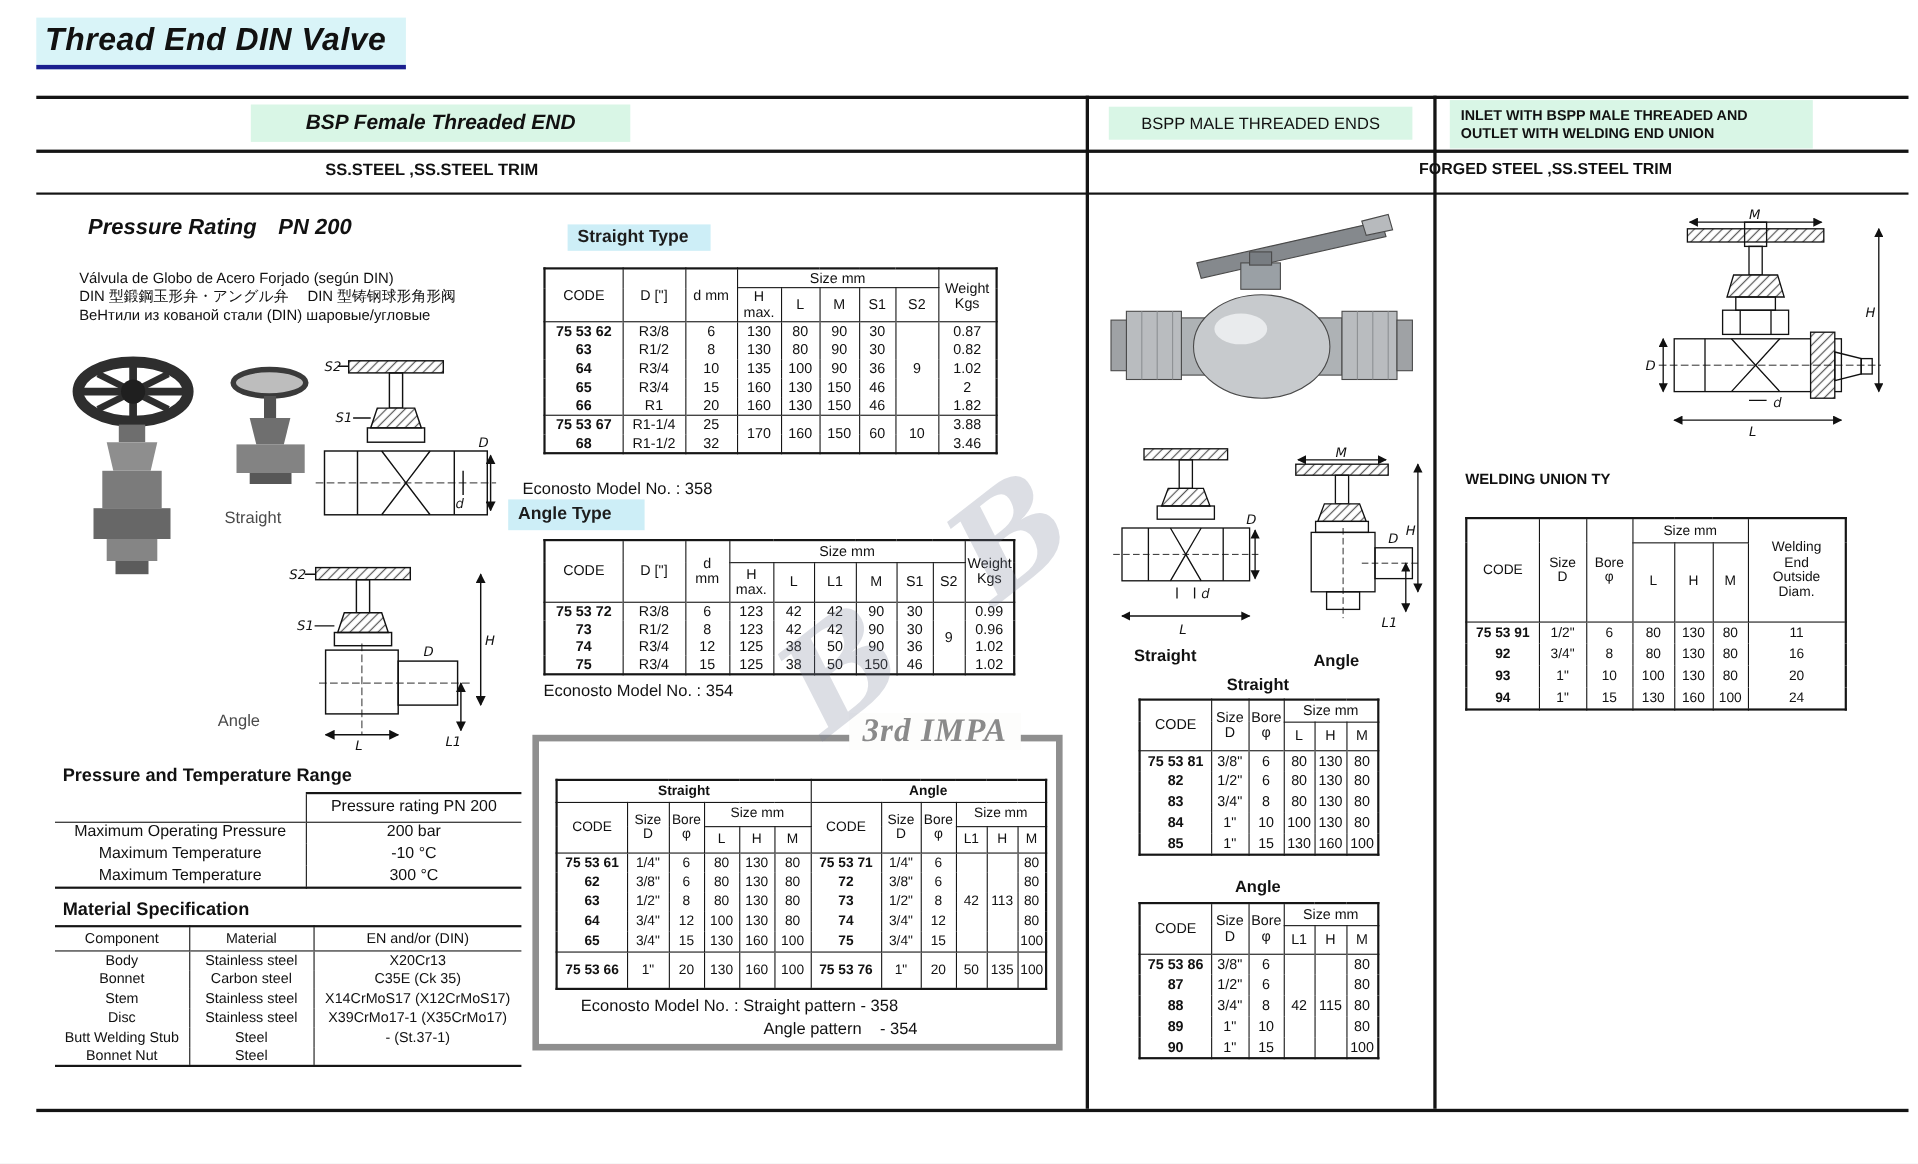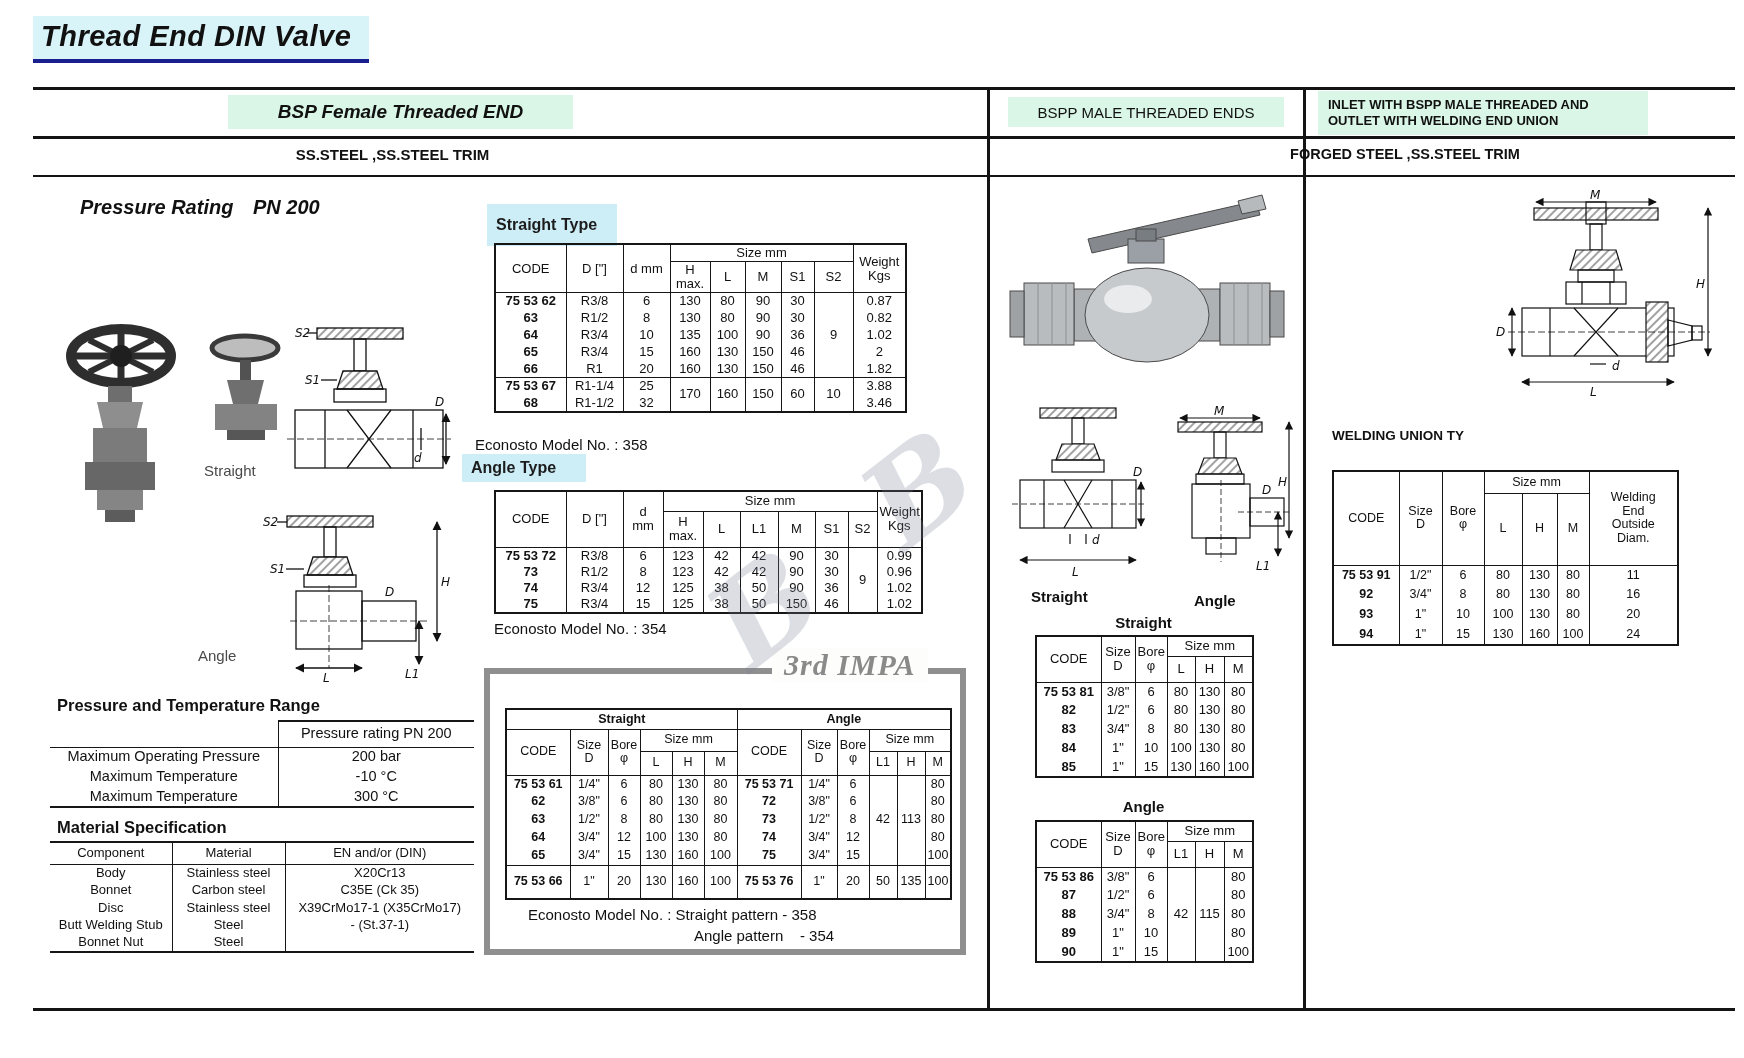--- a/index.html
+++ b/index.html
@@ -72,20 +72,25 @@
   <div class="greenbox lines" style="left:1318px;top:91px;width:330px;height:44px;font-weight:bold;font-size:13px;line-height:16px">
     <span>INLET WITH BSPP MALE THREADED AND</span>
     <span>OUTLET WITH WELDING END UNION</span>
   </div>
   <div class="subhead" style="left:250px;top:146px;width:285px;text-align:center">SS.STEEL ,SS.STEEL  TRIM</div>
   <div class="subhead" style="left:1285px;top:146px;width:240px;text-align:center;font-size:14.5px">FORGED STEEL ,SS.STEEL  TRIM</div>
 
   <div class="pr-label" style="left:80px;top:196px">
     <span>Pressure Rating</span>
     <span style="margin-left:14px">PN 200</span>
+  </div>
+  <div class="desc" style="left:72px;top:244px">
+    <div>Válvula de Globo de Acero Forjado (según DIN)</div>
+    <div>DIN 型鍛鋼玉形弁・アングル弁　 DIN 型铸钢球形角形阀</div>
+    <div>ВеНтили из кованой стали (DIN)   шаровые/угловые</div>
   </div>
 
   <svg class="abs" style="left:55px;top:316px" width="398" height="374" viewBox="0 0 398 374">
     <defs>
       <pattern id="hx" width="6" height="6" patternUnits="userSpaceOnUse" patternTransform="rotate(45)">
         <rect width="6" height="6" fill="#fff"></rect>
         <line x1="3" y1="0" x2="3" y2="6" stroke="#555" stroke-width="1.1"></line>
       </pattern>
       <marker id="ar" viewBox="0 0 10 10" refX="9" refY="5" markerWidth="7" markerHeight="7" orient="auto-start-reverse">
         <path d="M0,0 L10,5 L0,10 z" fill="#111"></path>
@@ -202,38 +207,43 @@
           <td class="l bt">Body</td>
           <td class="l bt">Stainless steel</td>
           <td class="l bt">X20Cr13</td>
         </tr>
         <tr>
           <td class="l">Bonnet</td>
           <td class="l">Carbon steel</td>
           <td class="l">C35E (Ck 35)</td>
         </tr>
         <tr>
+          <td class="l">Stem</td>
+          <td class="l">Stainless steel</td>
+          <td class="l">X14CrMoS17 (X12CrMoS17)</td>
+        </tr>
+        <tr>
           <td class="l">Disc</td>
           <td class="l">Stainless steel</td>
           <td class="l">X39CrMo17-1 (X35CrMo17)</td>
         </tr>
         <tr>
           <td class="l">Butt Welding Stub</td>
           <td class="l">Steel</td>
           <td class="l">- (St.37-1)</td>
         </tr>
         <tr>
           <td class="l">Bonnet Nut</td>
           <td class="l">Steel</td>
           <td class="l"></td>
         </tr>
       </tbody>
   </table>
 
-  <div class="cyanchip" style="left:487px;top:204px;width:130px;height:42px">Straight Type</div>
+  <div class="cyanchip" style="left:516px;top:204px;width:130px;height:24px">Straight Type</div>
   <table class="t" id="t-straight" style="left:494px;top:243px;width:411px">
     <colgroup>
         <col style="width:71px">
         <col style="width:57px">
         <col style="width:47px">
         <col style="width:40px">
         <col style="width:35px">
         <col style="width:36px">
         <col style="width:33px">
         <col style="width:39px">

